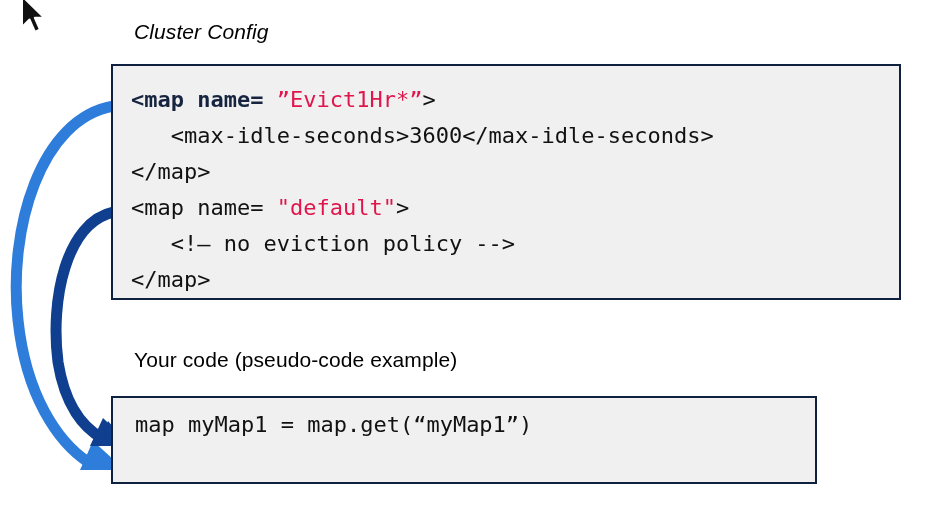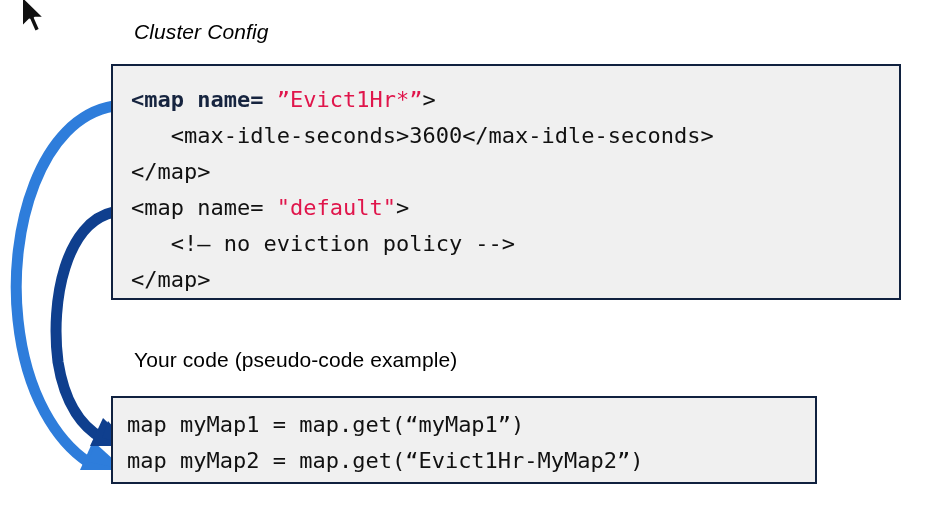--- a/index.html
+++ b/index.html
@@ -66,21 +66,21 @@
     top: 64px;
     width: 790px;
     height: 236px;
     padding: 16px 0 0 18px;
   }
   #code-your-code {
     left: 111px;
     top: 396px;
     width: 706px;
     height: 88px;
-    padding: 9px 0 0 14px;
+    padding: 9px 0 0 22px;
   }
 
   .tok-tag    { color: #16243f; font-weight: bold; }
   .tok-plain  { color: #111111; }
   .tok-string { color: #e0154b; }
 
   .code-line { display: block; height: 36px; }
 </style>
 </head>
 <body>
@@ -107,13 +107,13 @@
 <svg class="cursor" viewBox="0 0 34 44" aria-hidden="true">
   <path d="M 6 2 L 6 33 L 13.5 25.5 L 19 38 L 24 35.5 L 18.8 23.8 L 28 23.5 Z" fill="#111111" stroke="#ffffff" stroke-width="2" stroke-linejoin="round"></path>
 </svg>
 
 <div class="label" id="label-cluster-config">Cluster Config</div>
 
 <div class="code-block" id="code-cluster-config"><span class="code-line"><span class="tok-tag">&lt;map name= </span><span class="tok-string">”Evict1Hr*”</span><span class="tok-plain">&gt;</span></span><span class="code-line"><span class="tok-plain">   &lt;max-idle-seconds&gt;3600&lt;/max-idle-seconds&gt;</span></span><span class="code-line"><span class="tok-plain">&lt;/map&gt;</span></span><span class="code-line"><span class="tok-plain">&lt;map name= </span><span class="tok-string">"default"</span><span class="tok-plain">&gt;</span></span><span class="code-line"><span class="tok-plain">   &lt;!– no eviction policy --&gt;</span></span><span class="code-line"><span class="tok-plain">&lt;/map&gt;</span></span></div>
 
 <div class="label" id="label-your-code">Your code (pseudo-code example)</div>
 
-<div class="code-block" id="code-your-code"><span class="code-line"><span class="tok-plain">map myMap1 = map.get(“myMap1”)</span></span><span class="code-line"><span class="tok-plain">map myMap2 = map.get(“Evict1Hr-MyMap2”)</span></span></div>
+<div class="code-block" id="code-your-code"><span class="code-line"><span class="tok-plain">map myMap1 = map.get(“myMap1”)</span></span></div>
 
 </body></html>

